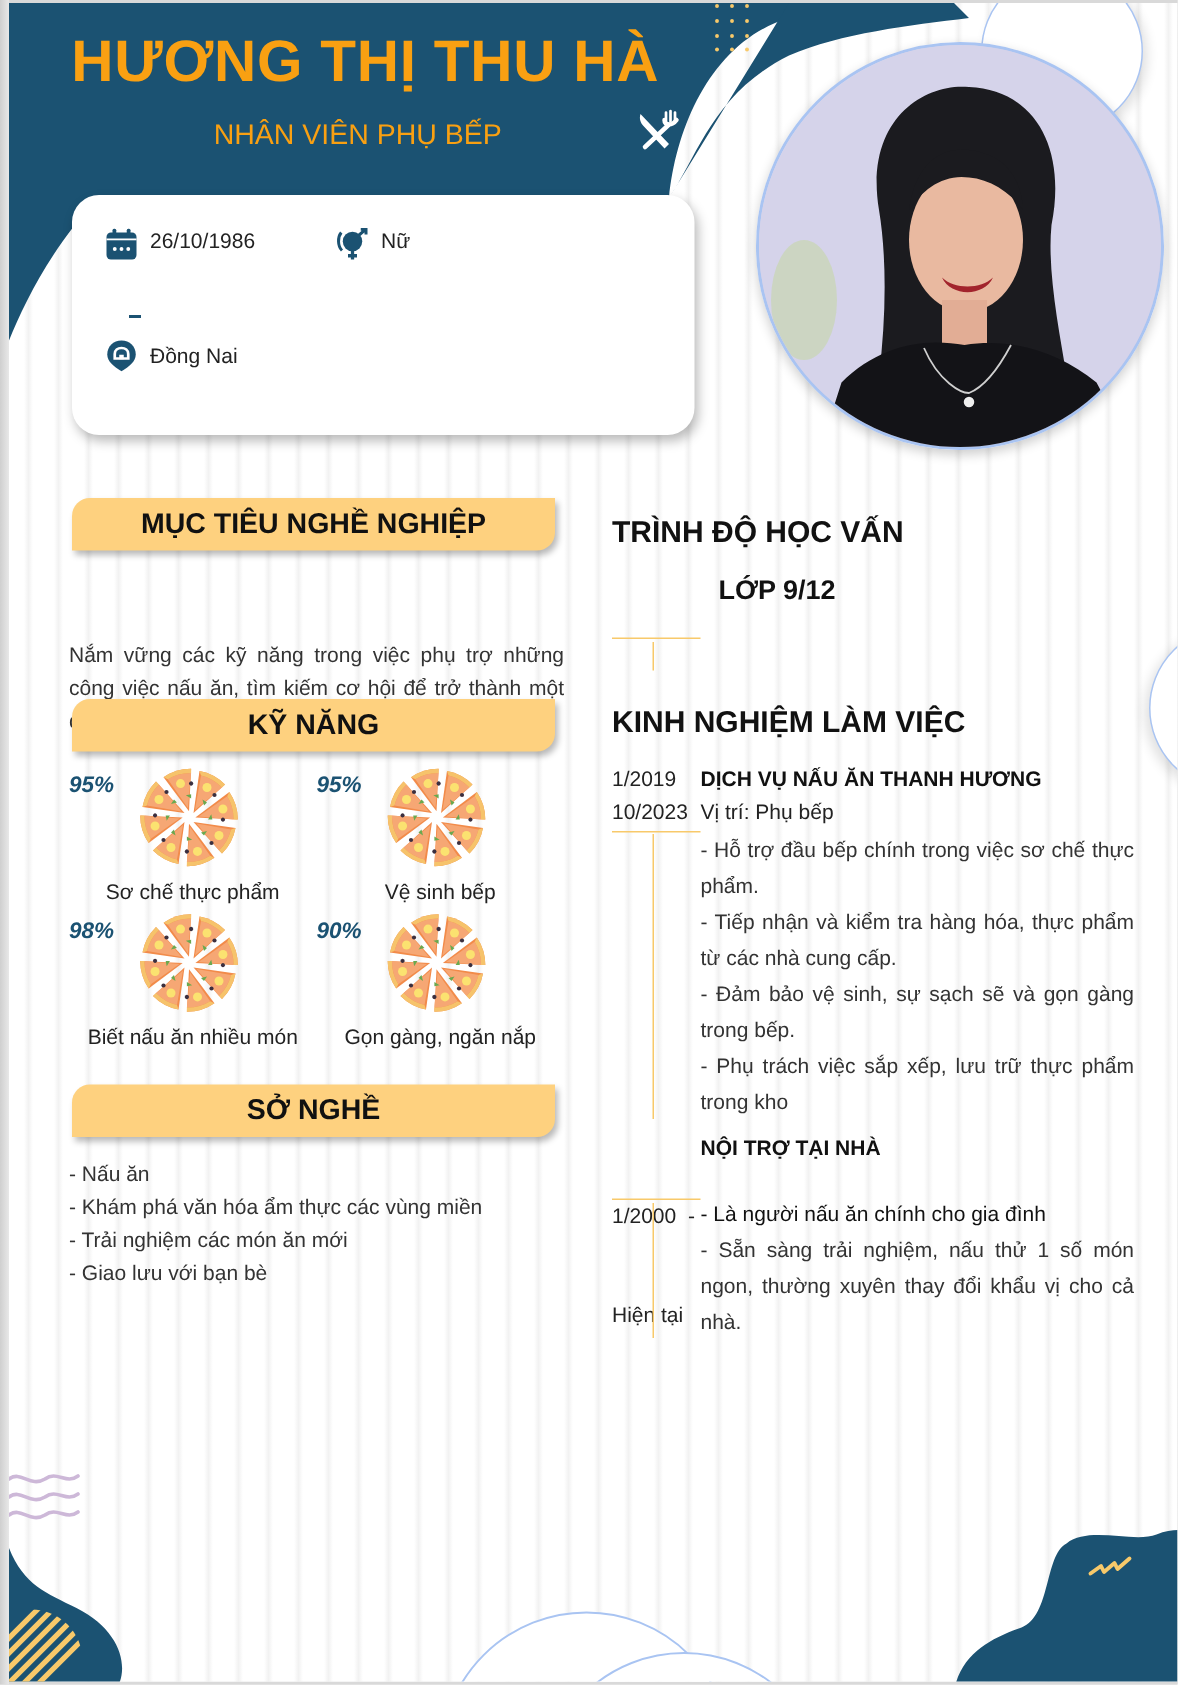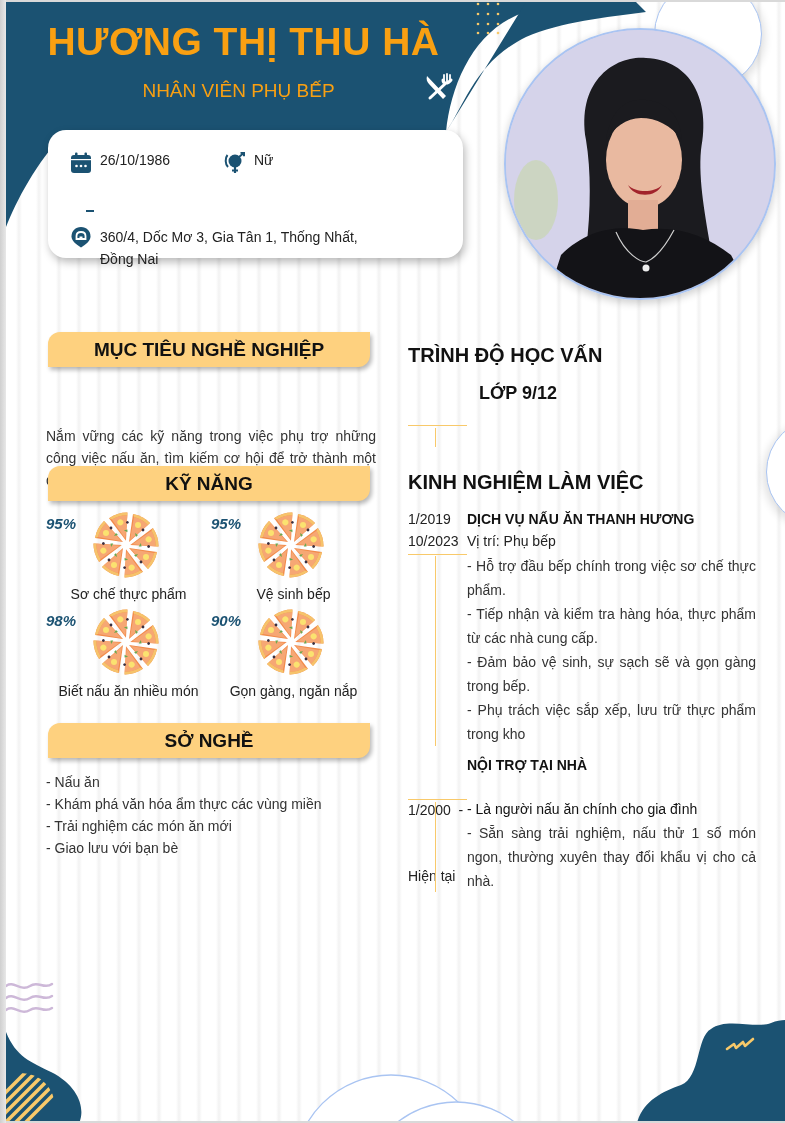--- a/index.html
+++ b/index.html
@@ -23,21 +23,21 @@
   }
   .job-title {
     position: absolute; left: 0; top: 78px; width: 465px; text-align: center;
     font-size: 19px; color: #f9a012; z-index: 2;
   }
   .utensils-icon { position: absolute; left: 418px; top: 70px; width: 30px; height: 30px; z-index: 2; }
   .dots-grid { position: absolute; left: 470px; top: 0px; width: 24px; height: 34px; z-index: 2; }
 
   
   .info-card {
-    position: absolute; left: 42px; top: 128px; width: 415px; height: 128px;
+    position: absolute; left: 42px; top: 128px; width: 415px; height: 160px;
     background: #fff; border-radius: 18px; box-shadow: 2px 4px 8px rgba(0,0,0,0.28); z-index: 3;
   }
   .info-row { position: absolute; display: flex; align-items: flex-start; font-size: 14px; color: #222; }
   .info-row .ic { width: 22px; height: 22px; margin-right: 8px; flex: none; }
   .row-dob { left: 22px; top: 22px; }
   .row-gender { left: 176px; top: 22px; }
   .row-addr { left: 22px; top: 96px; line-height: 22px; width: 300px; }
   .tiny-dash { position: absolute; left: 38px; top: 80px; width: 8px; height: 2px; background: #1b5272; }
 
   
@@ -151,21 +151,20 @@
       <span>Nữ</span>
     </div>
     <div class="tiny-dash"></div>
     <div class="info-row row-addr">
       <svg class="ic" viewBox="0 0 22 22">
         <path d="M11,1 C5.5,1 1.5,5 1.5,10.3 C1.5,15 6,18.5 11,21.5 C16,18.5 20.5,15 20.5,10.3 C20.5,5 16.5,1 11,1 Z" fill="#1b5272"></path>
         <path d="M6.5,13 L6.5,10 C6.5,7.5 8.5,6 11,6 C13.5,6 15.5,7.5 15.5,10 L15.5,13 Z" fill="none" stroke="#fff" stroke-width="1.8"></path>
         <rect x="9.5" y="10.5" width="3" height="3" fill="#fff"></rect>
       </svg>
       <div>
-        <div>360/4, Dốc Mơ 3, Gia Tân 1, Thống Nhất,</div>
         <div>Đồng Nai</div>
       </div>
     </div>
   </div>
 
   <div class="avatar">
     <svg width="272" height="272" viewBox="0 0 272 272">
       <rect width="272" height="272" fill="#d5d3ea"></rect>
       <ellipse cx="30" cy="170" rx="22" ry="40" fill="#c9d6b8" opacity="0.8"></ellipse>
       <path d="M80,110 C70,50 110,25 140,28 C185,30 205,70 195,120 C192,150 200,190 205,220 L80,220 C85,180 85,140 80,110 Z" fill="#1b1b1f"></path>

